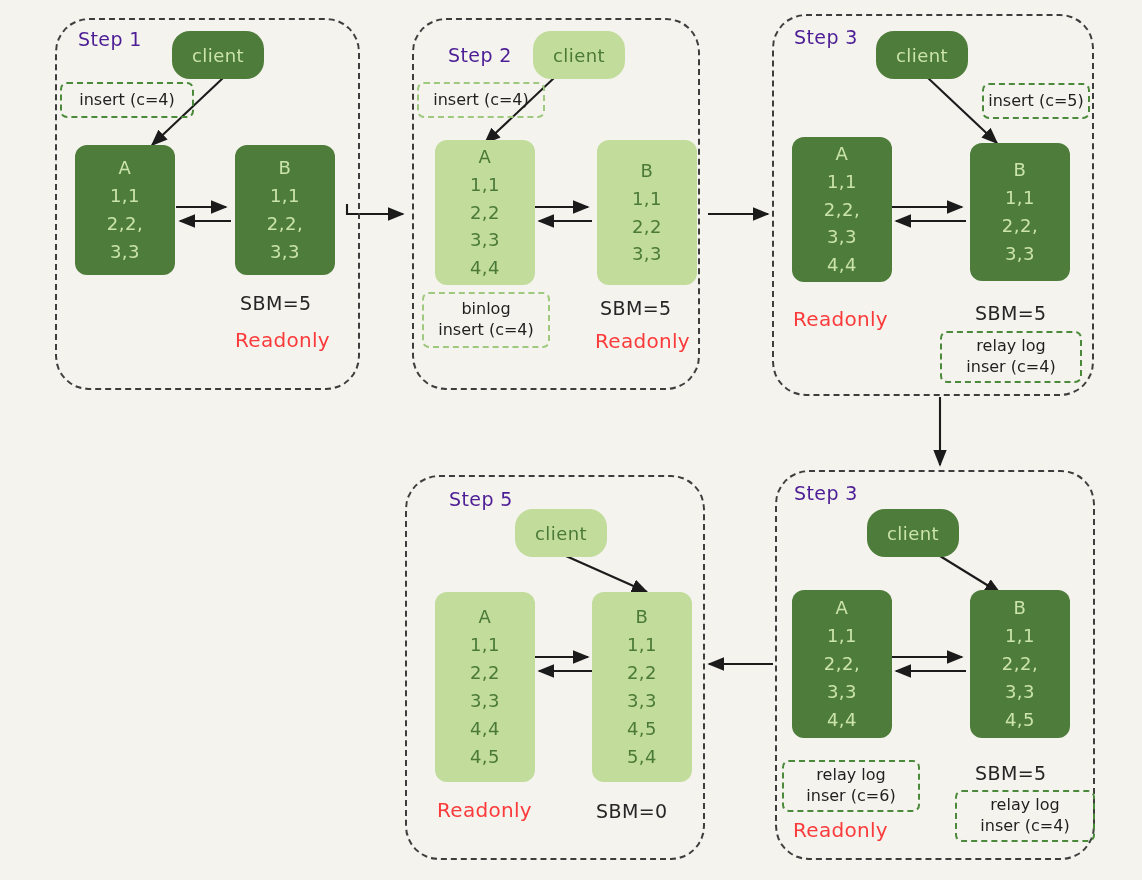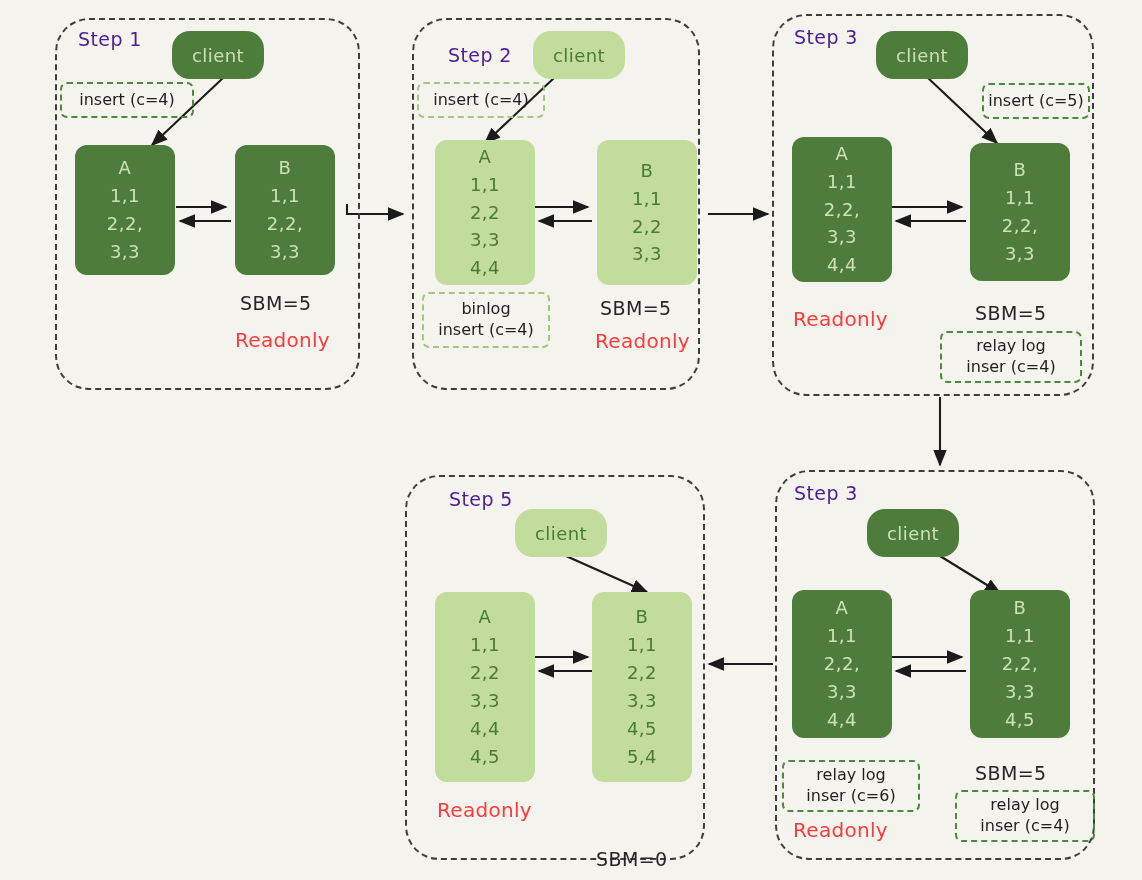--- a/index.html
+++ b/index.html
@@ -328,15 +328,15 @@
   <div class="node light" style="left:592px; top:592px; width:100px; height:190px;">
     <span class="row">B</span>
     <span class="row">1,1</span>
     <span class="row">2,2</span>
     <span class="row">3,3</span>
     <span class="row">4,5</span>
     <span class="row">5,4</span>
   </div>
 
   <div class="readonly" style="left:437px; top:798px;">Readonly</div>
-  <div class="plain" style="left:596px; top:848px;">SBM=0</div>
+  <div class="plain" style="left:596px; top:800px;">SBM=0</div>
 
 </div>
 
 </body></html>

